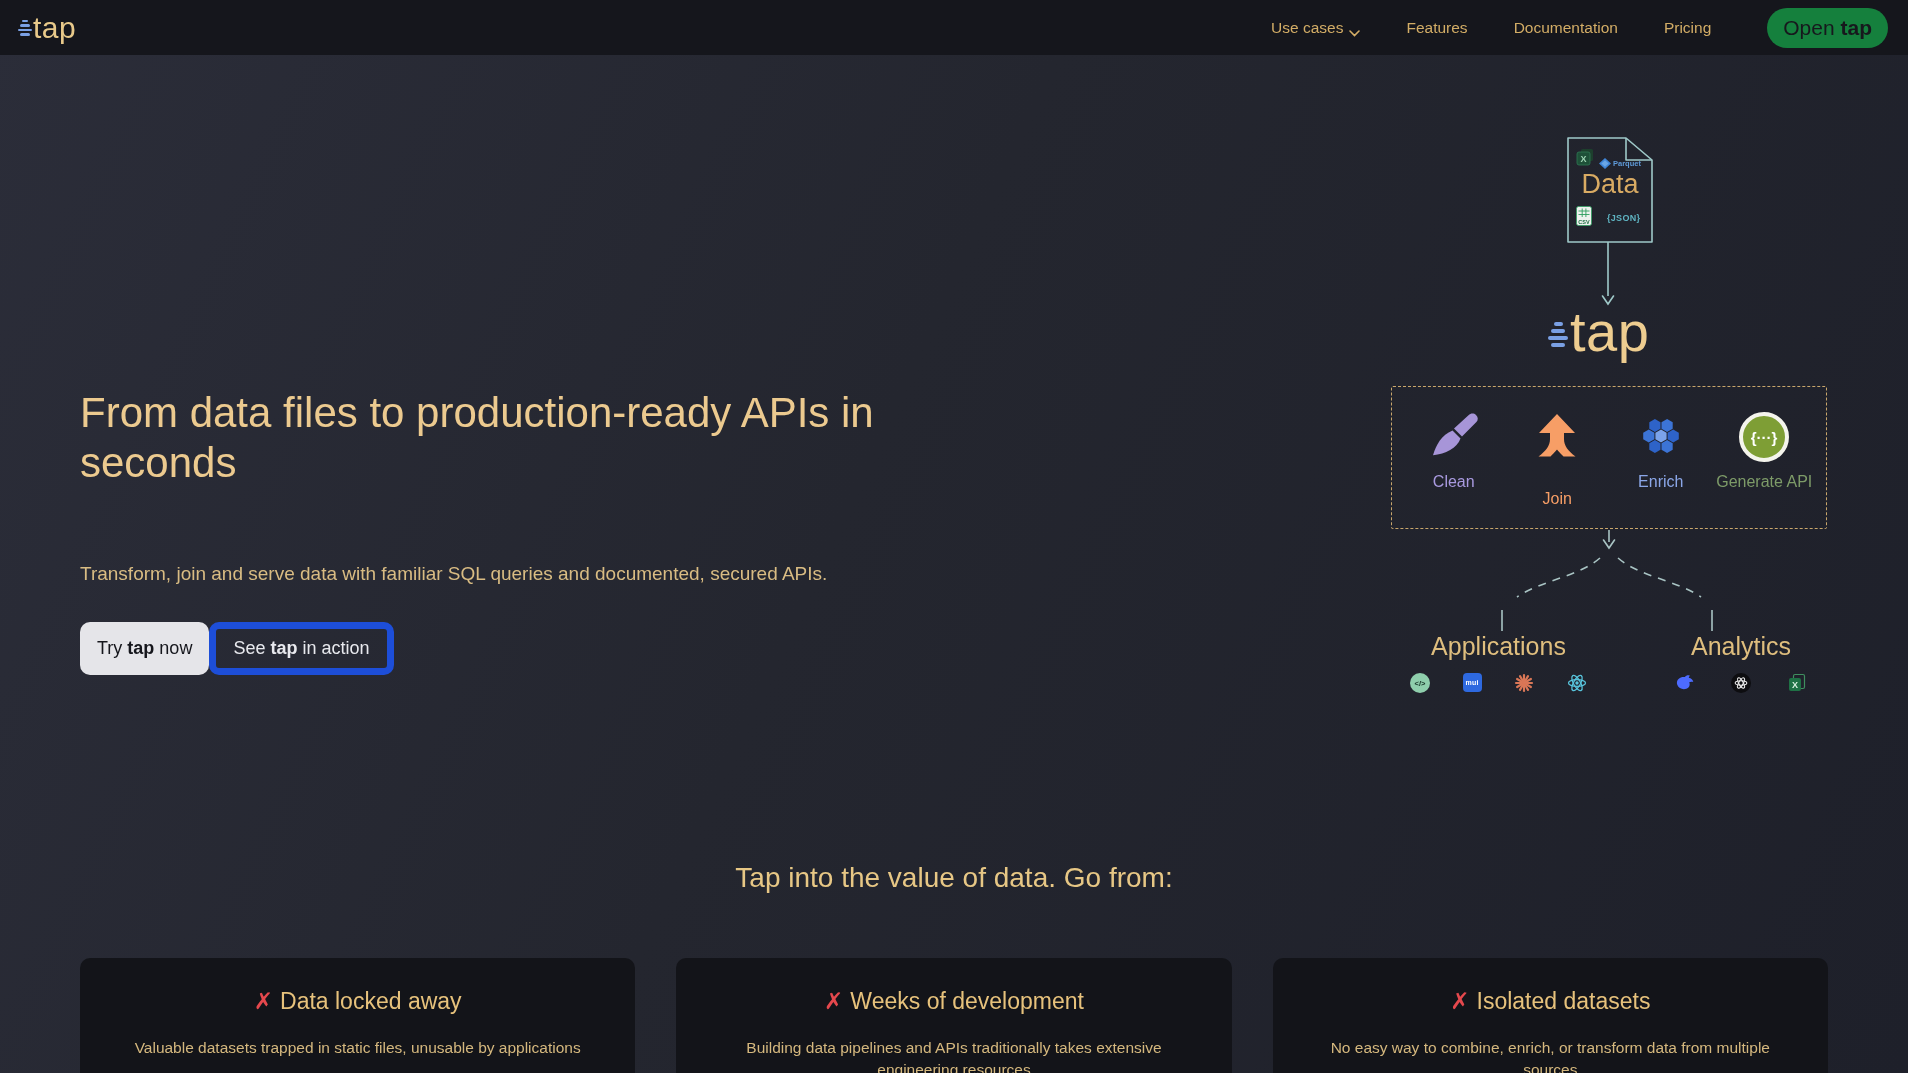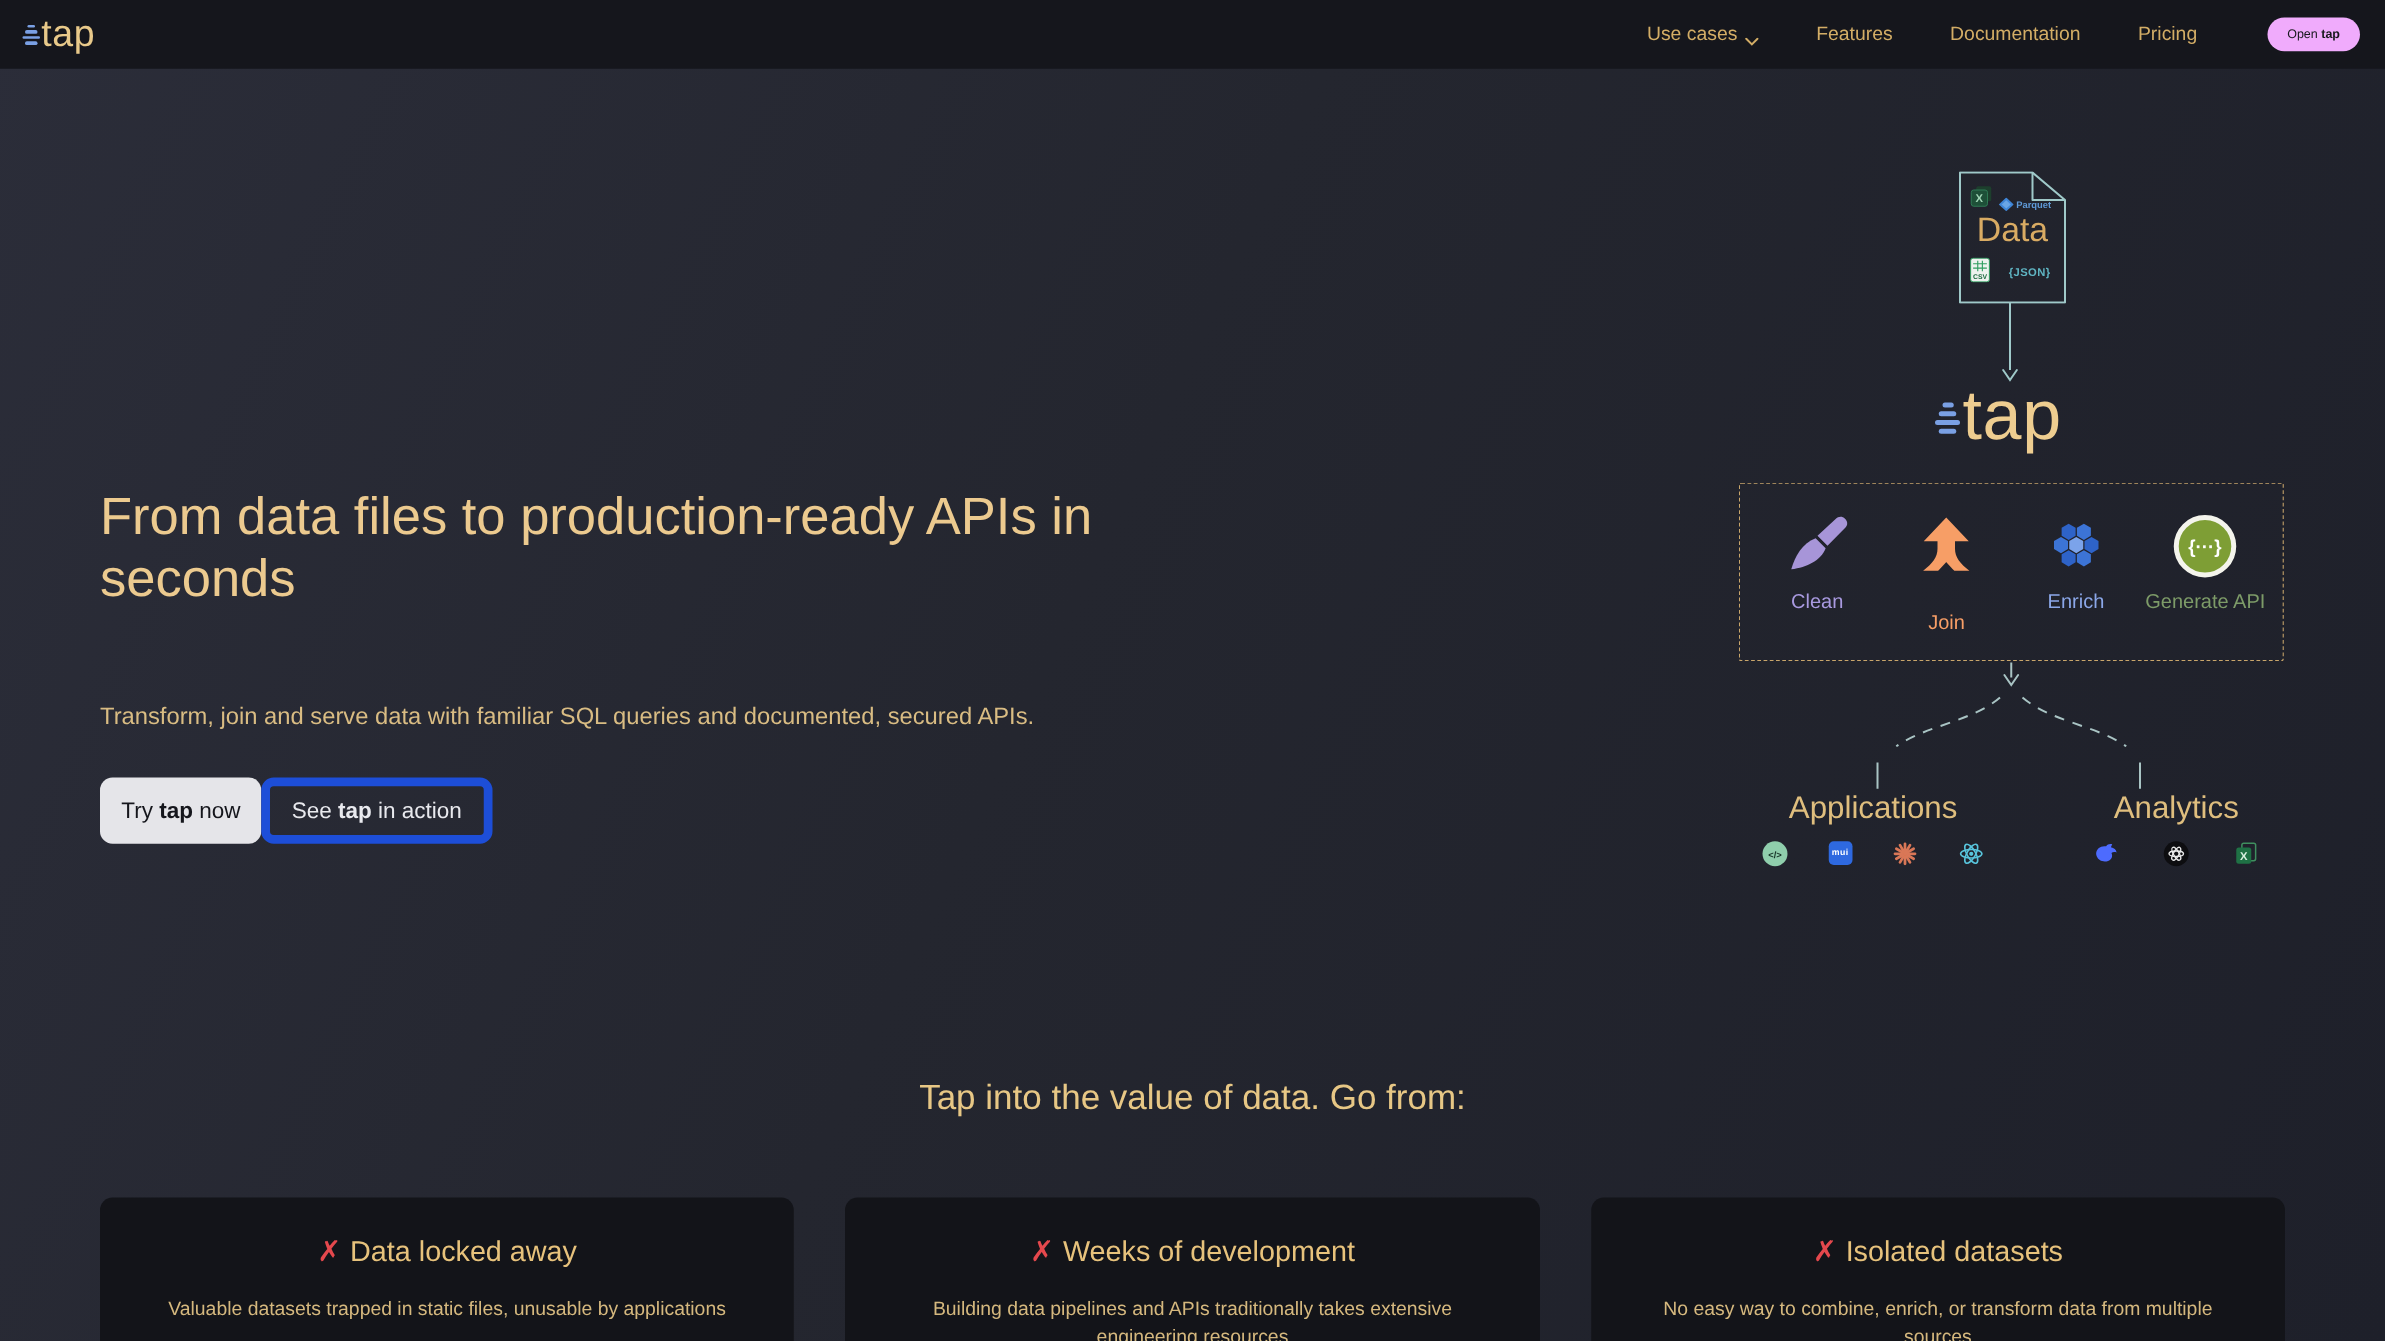--- a/index.html
+++ b/index.html
@@ -21,22 +21,22 @@
   .logo-bars i { display:block; height:2.5px; border-radius:2px; background:#7aa0e4; }
   .logo-bars i:nth-child(1){width:6px;}
   .logo-bars i:nth-child(2){width:10px;}
   .logo-bars i:nth-child(3){width:14px;}
   .logo-bars i:nth-child(4){width:10px;}
   .logo-text { font-size:30px; line-height:1; color:#e8c98a; letter-spacing:0.5px; }
   .nav { margin-left:auto; display:flex; align-items:center; gap:46px; }
   .nav-item { font-size:15.5px; color:#d3ad66; display:flex; align-items:flex-end; gap:6px; cursor:pointer; }
   .nav-item svg { display:block; }
   .open-btn {
-    margin:0 20px 0 10px; background:#f0abfc; color:#17181d; border:none;
-    font-family:inherit; font-size:10px; padding:8px 16px; border-radius:999px; cursor:pointer;
+    margin:0 20px 0 10px; background:#15803d; color:#17181d; border:none;
+    font-family:inherit; font-size:21px; padding:8px 16px; border-radius:999px; cursor:pointer;
   }
   .open-btn b { font-weight:700; }
 
   
   .hero-heading {
     position:absolute; left:80px; top:388px; width:1060px;
     font-size:42px; line-height:1.18; font-weight:500; color:#ecca8f;
   }
   .hero-sub {
     position:absolute; left:80px; top:563px; width:900px;

